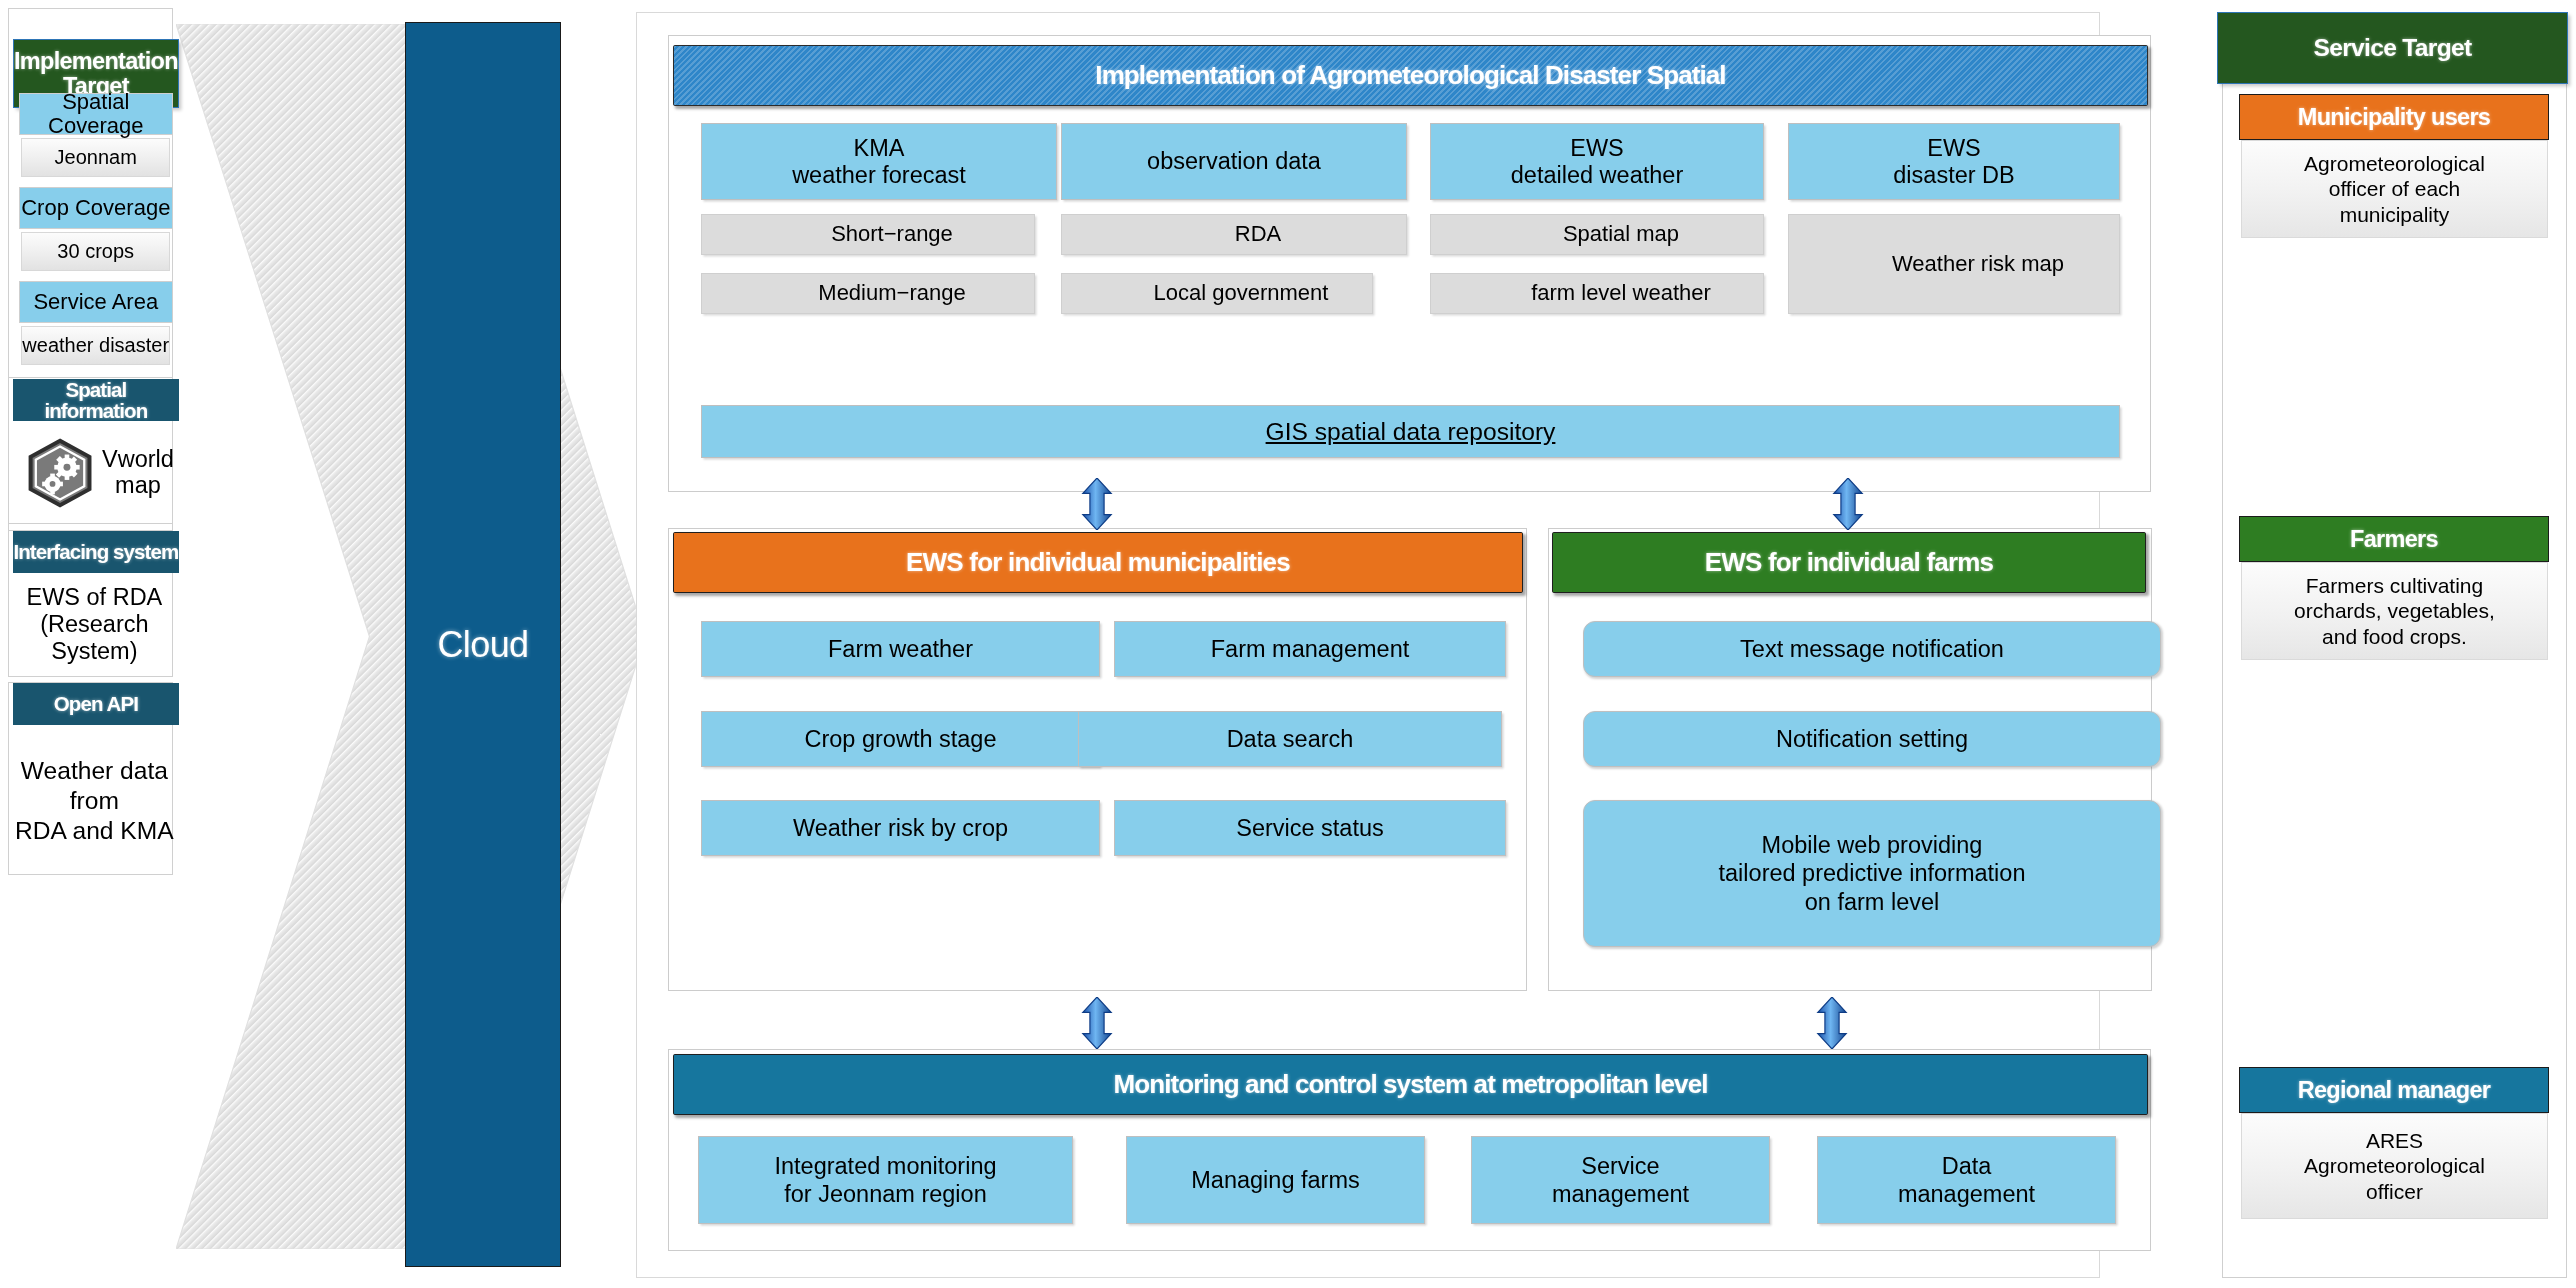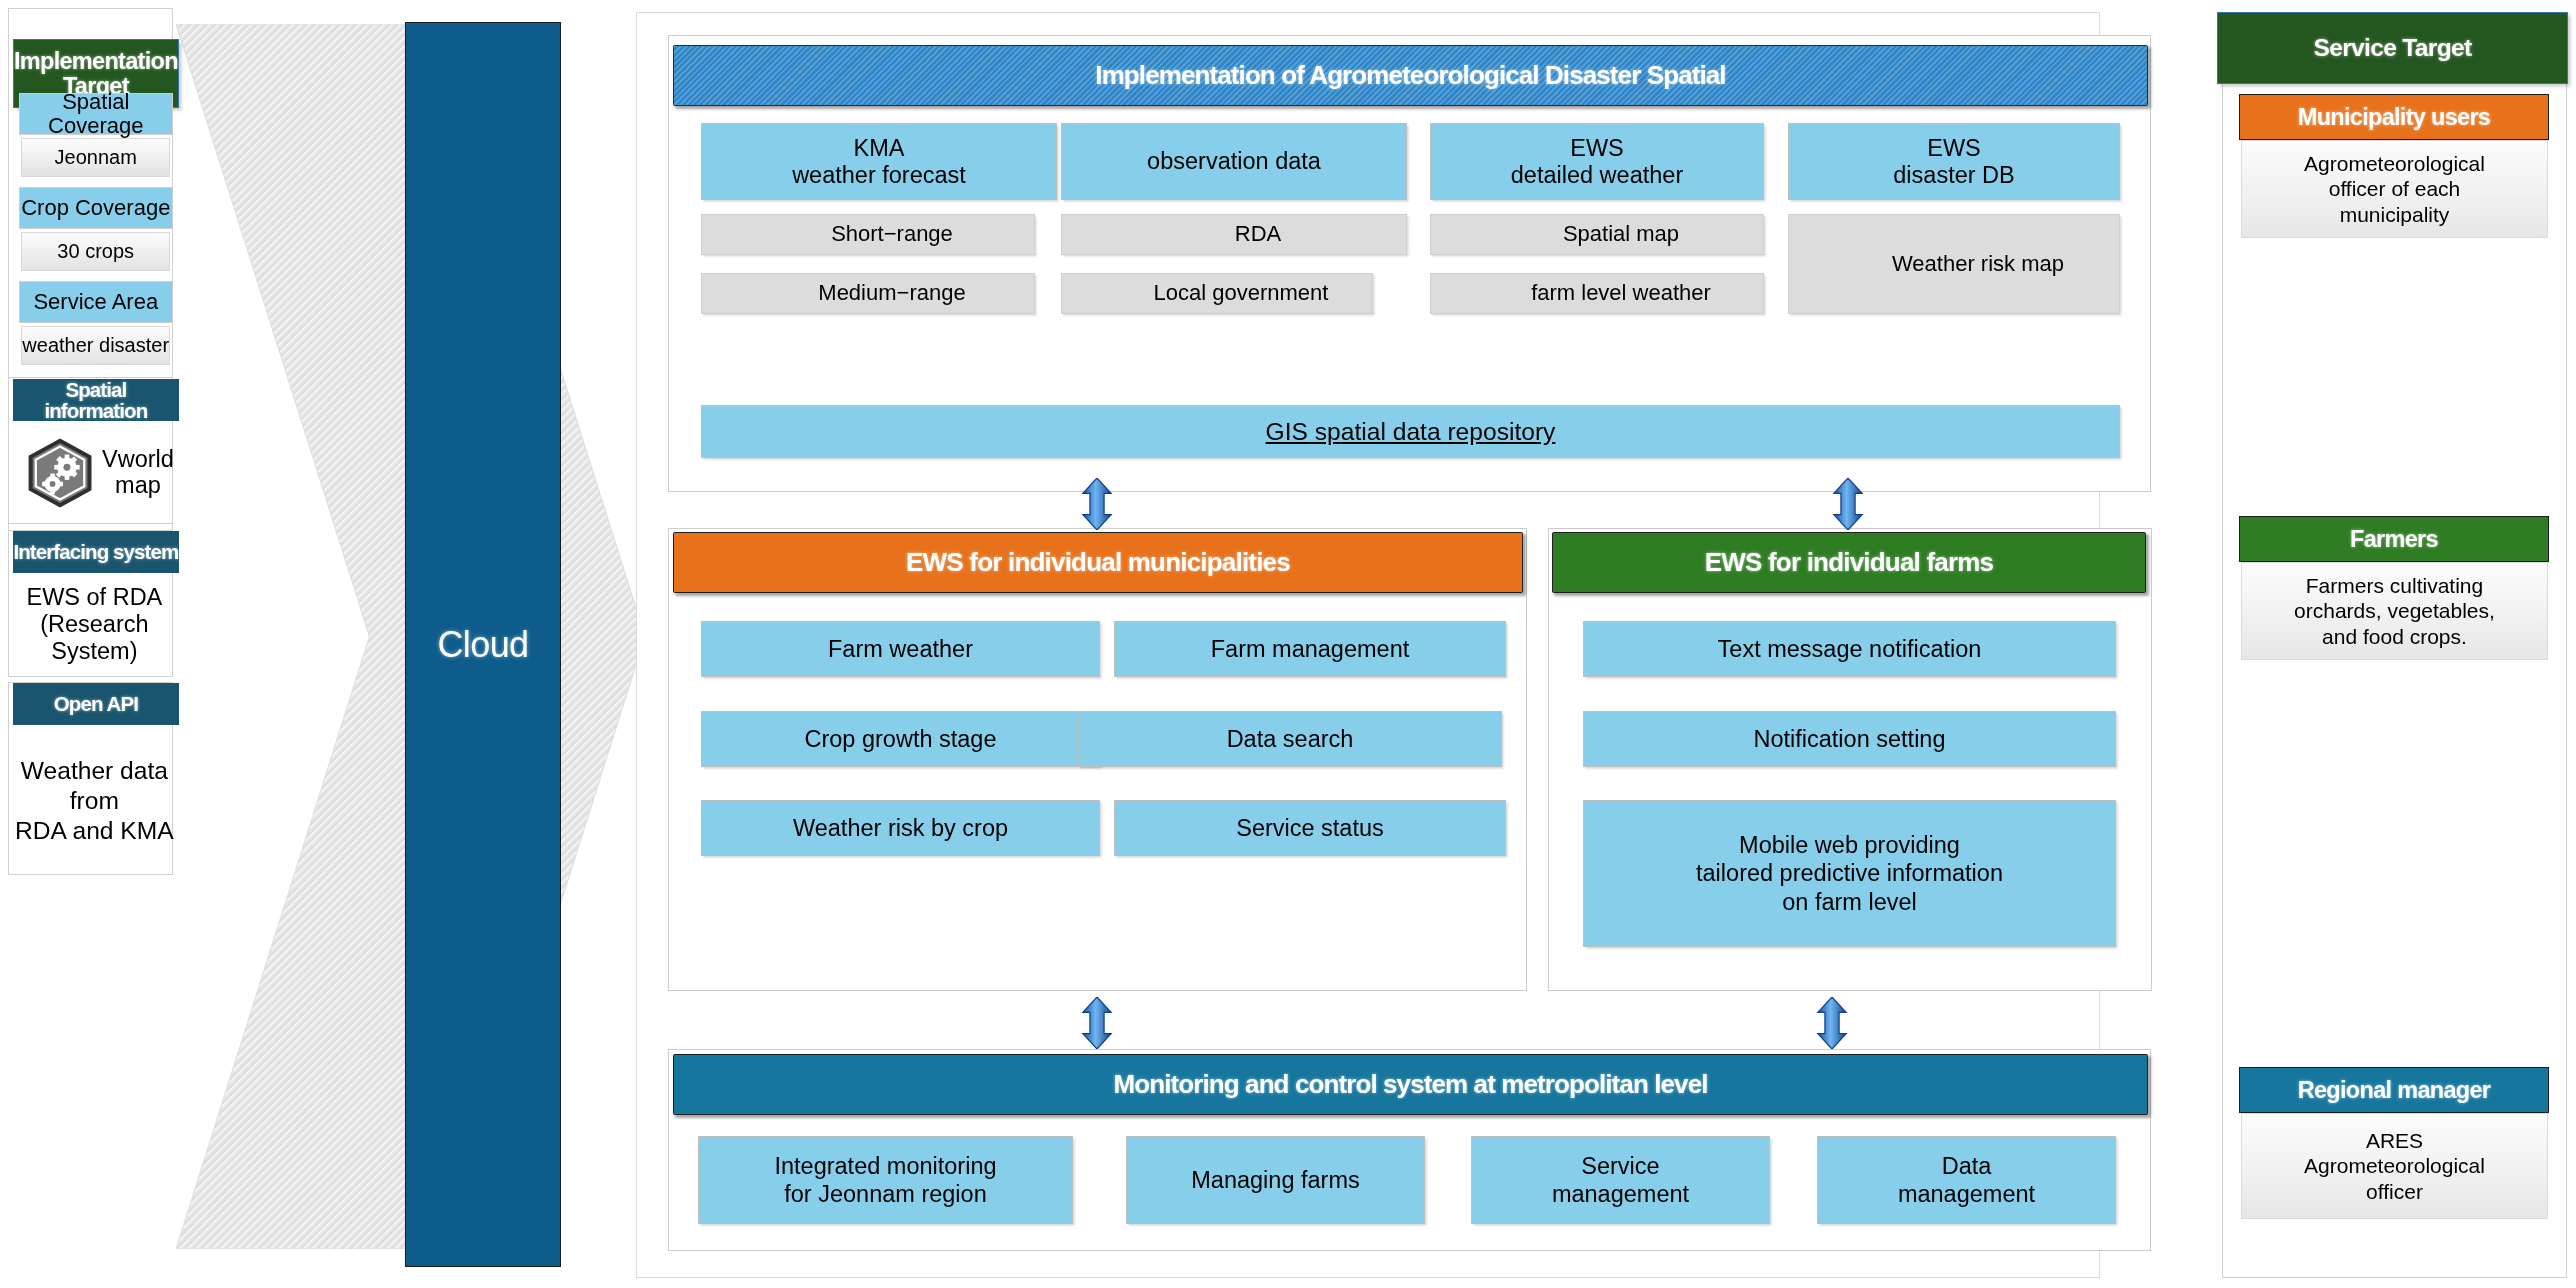--- a/index.html
+++ b/index.html
@@ -79,21 +79,21 @@
       background:#E8721C;border:1.8px solid #1f1f1f;border-radius:1.8px;
       font-size:26px;letter-spacing:-0.8px;box-shadow:2.3px 2.3px 2.9px rgba(0,0,0,.35);}
   .muni-cell{position:absolute;height:56px;font-size:23.5px;z-index:5;}
 
   
   #farm-panel{position:absolute;left:1548px;top:528px;width:604px;height:463px;
       background:#fff;border:1.2px solid #cccccc;box-sizing:border-box;z-index:4;}
   #farm-hdr{position:absolute;left:1552px;top:532px;width:594px;height:61px;z-index:6;
       background:#2E7D22;border:1.8px solid #1f1f1f;border-radius:1.8px;
       font-size:26px;letter-spacing:-0.8px;box-shadow:2.3px 2.3px 2.9px rgba(0,0,0,.35);}
-  .farm-cell{position:absolute;left:1583px;width:533px;font-size:23.5px;z-index:5;}
+  .farm-cell{position:absolute;left:1583px;width:578px;font-size:23.5px;z-index:5;border-radius:12px;}
 
   
   #mon-panel{position:absolute;left:668px;top:1049px;width:1483px;height:202px;
       background:#fff;border:1.2px solid #cccccc;box-sizing:border-box;z-index:4;}
   #mon-hdr{position:absolute;left:673px;top:1054px;width:1475px;height:61px;z-index:6;
       background:#16769E;border:1.8px solid #1f1f1f;border-radius:1.8px;
       font-size:26px;letter-spacing:-0.9px;box-shadow:2.3px 2.3px 2.9px rgba(0,0,0,.35);}
   .mon-cell{position:absolute;top:1136px;height:88px;font-size:23.5px;z-index:5;}
 
   

